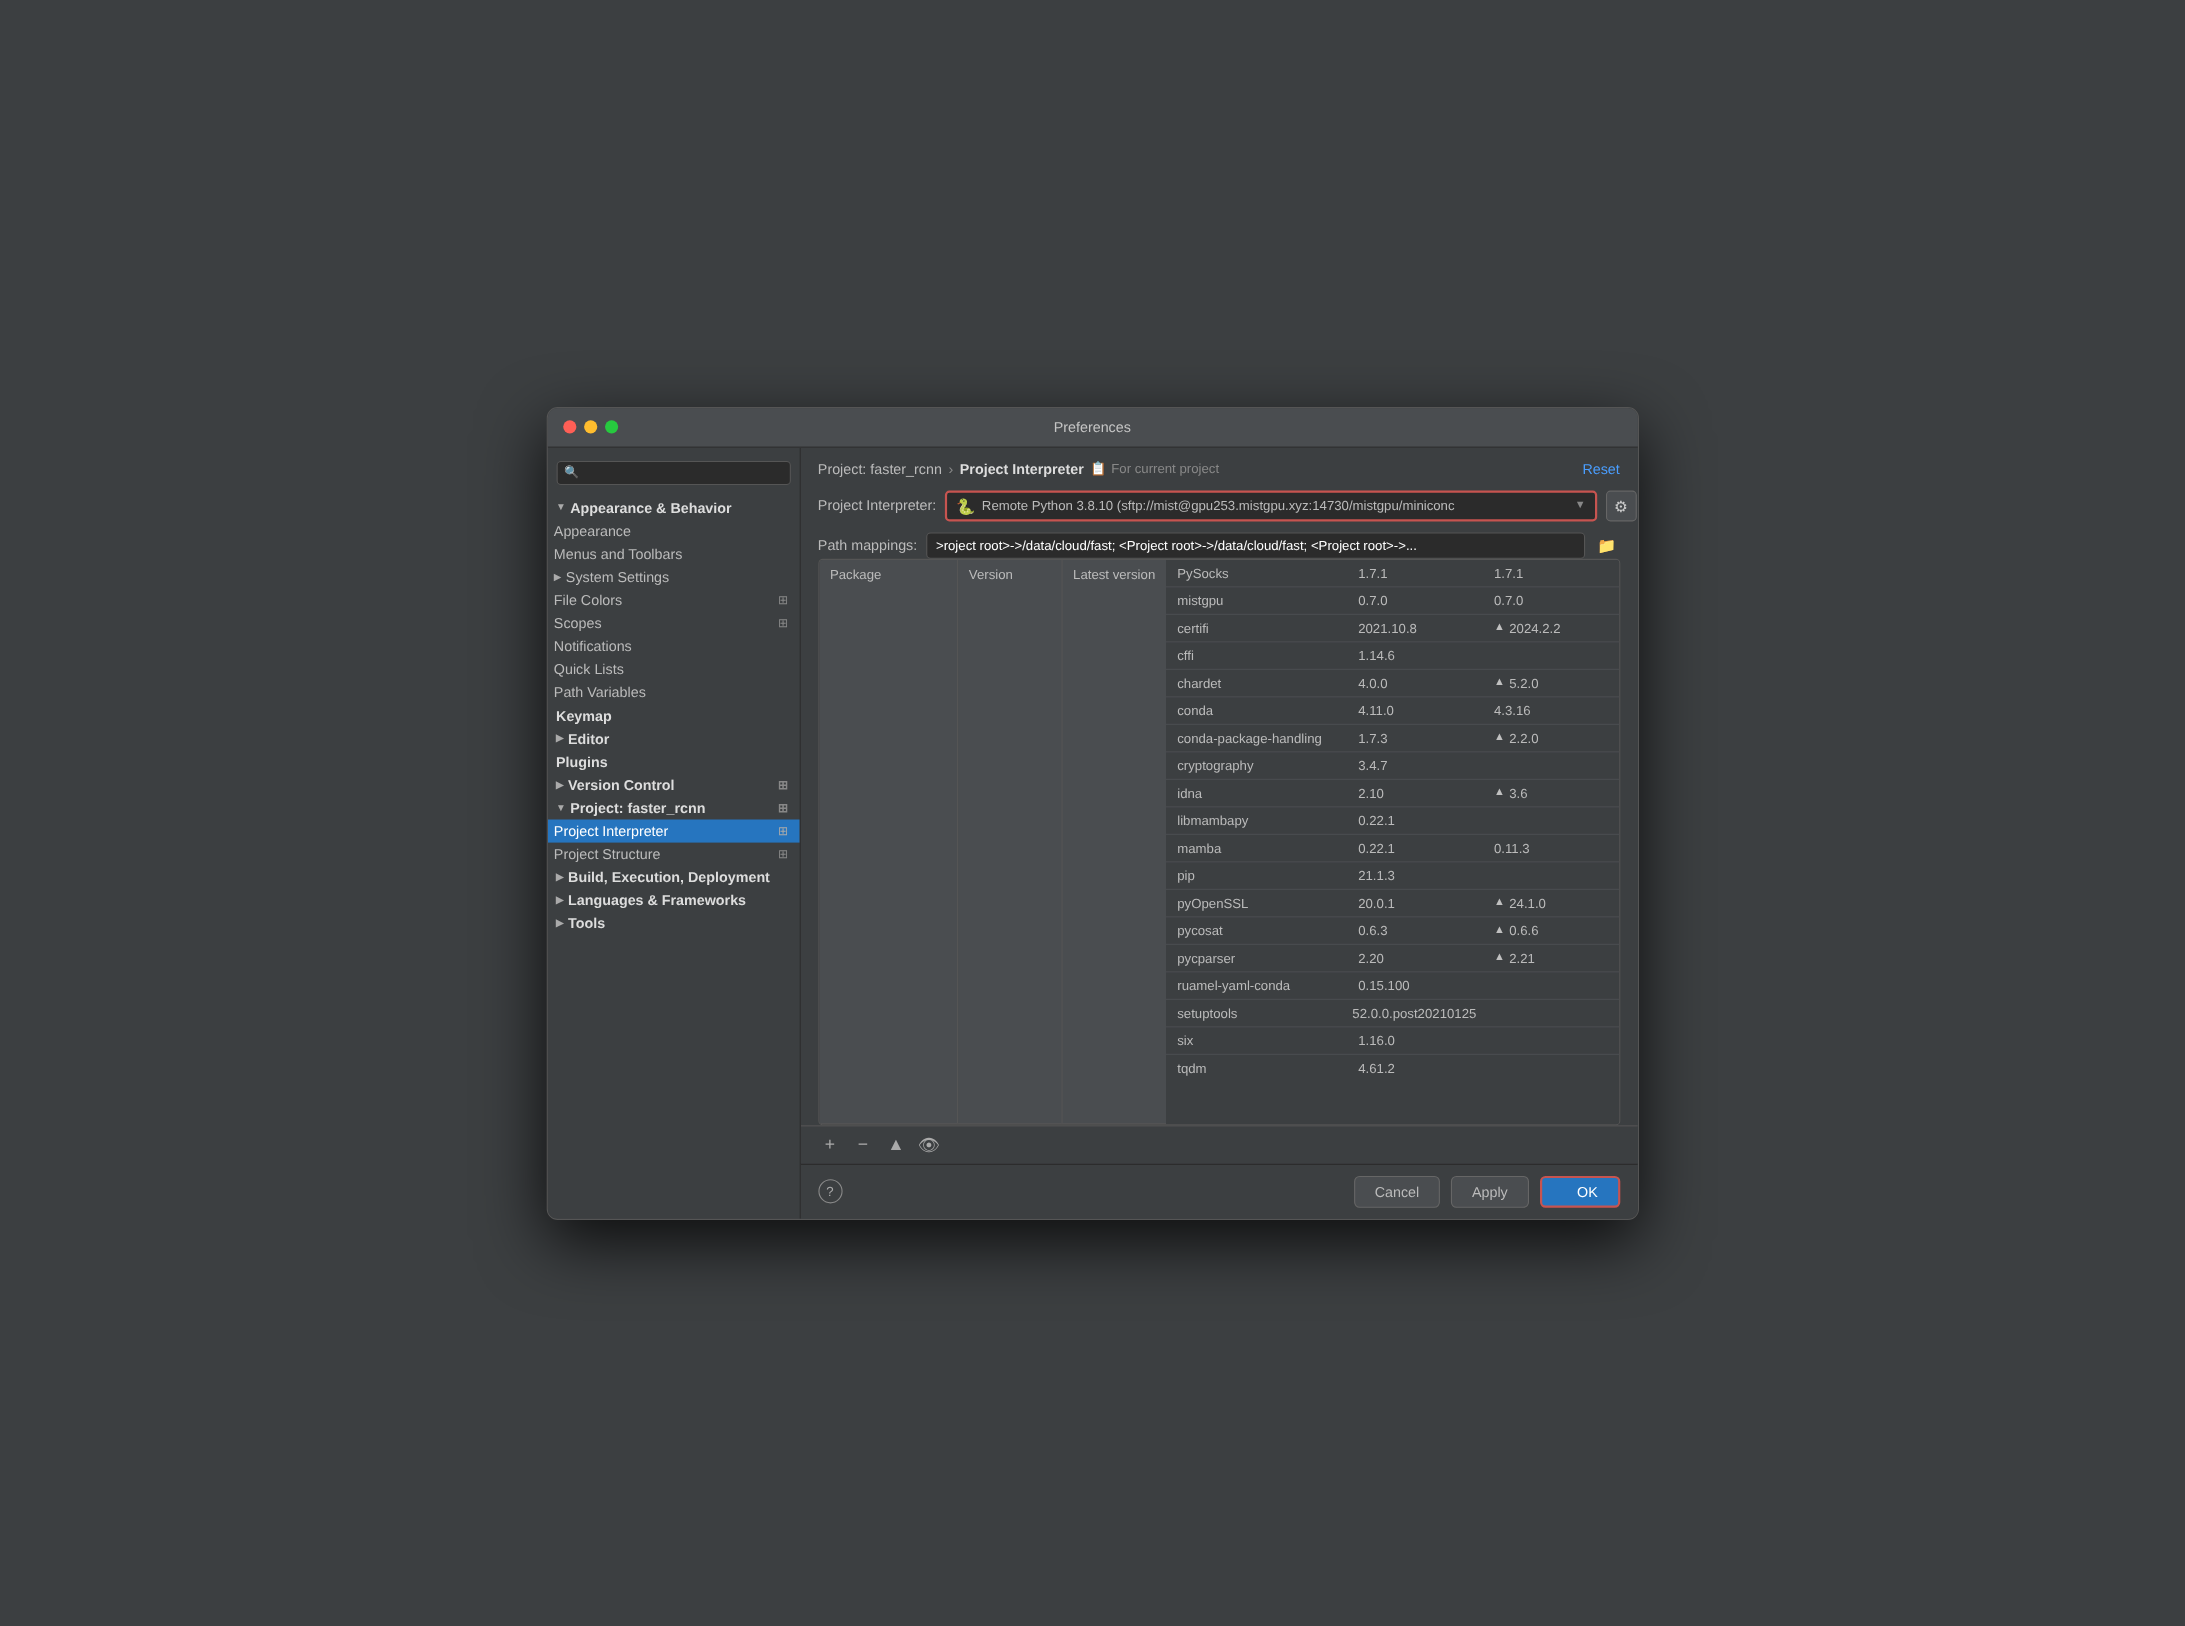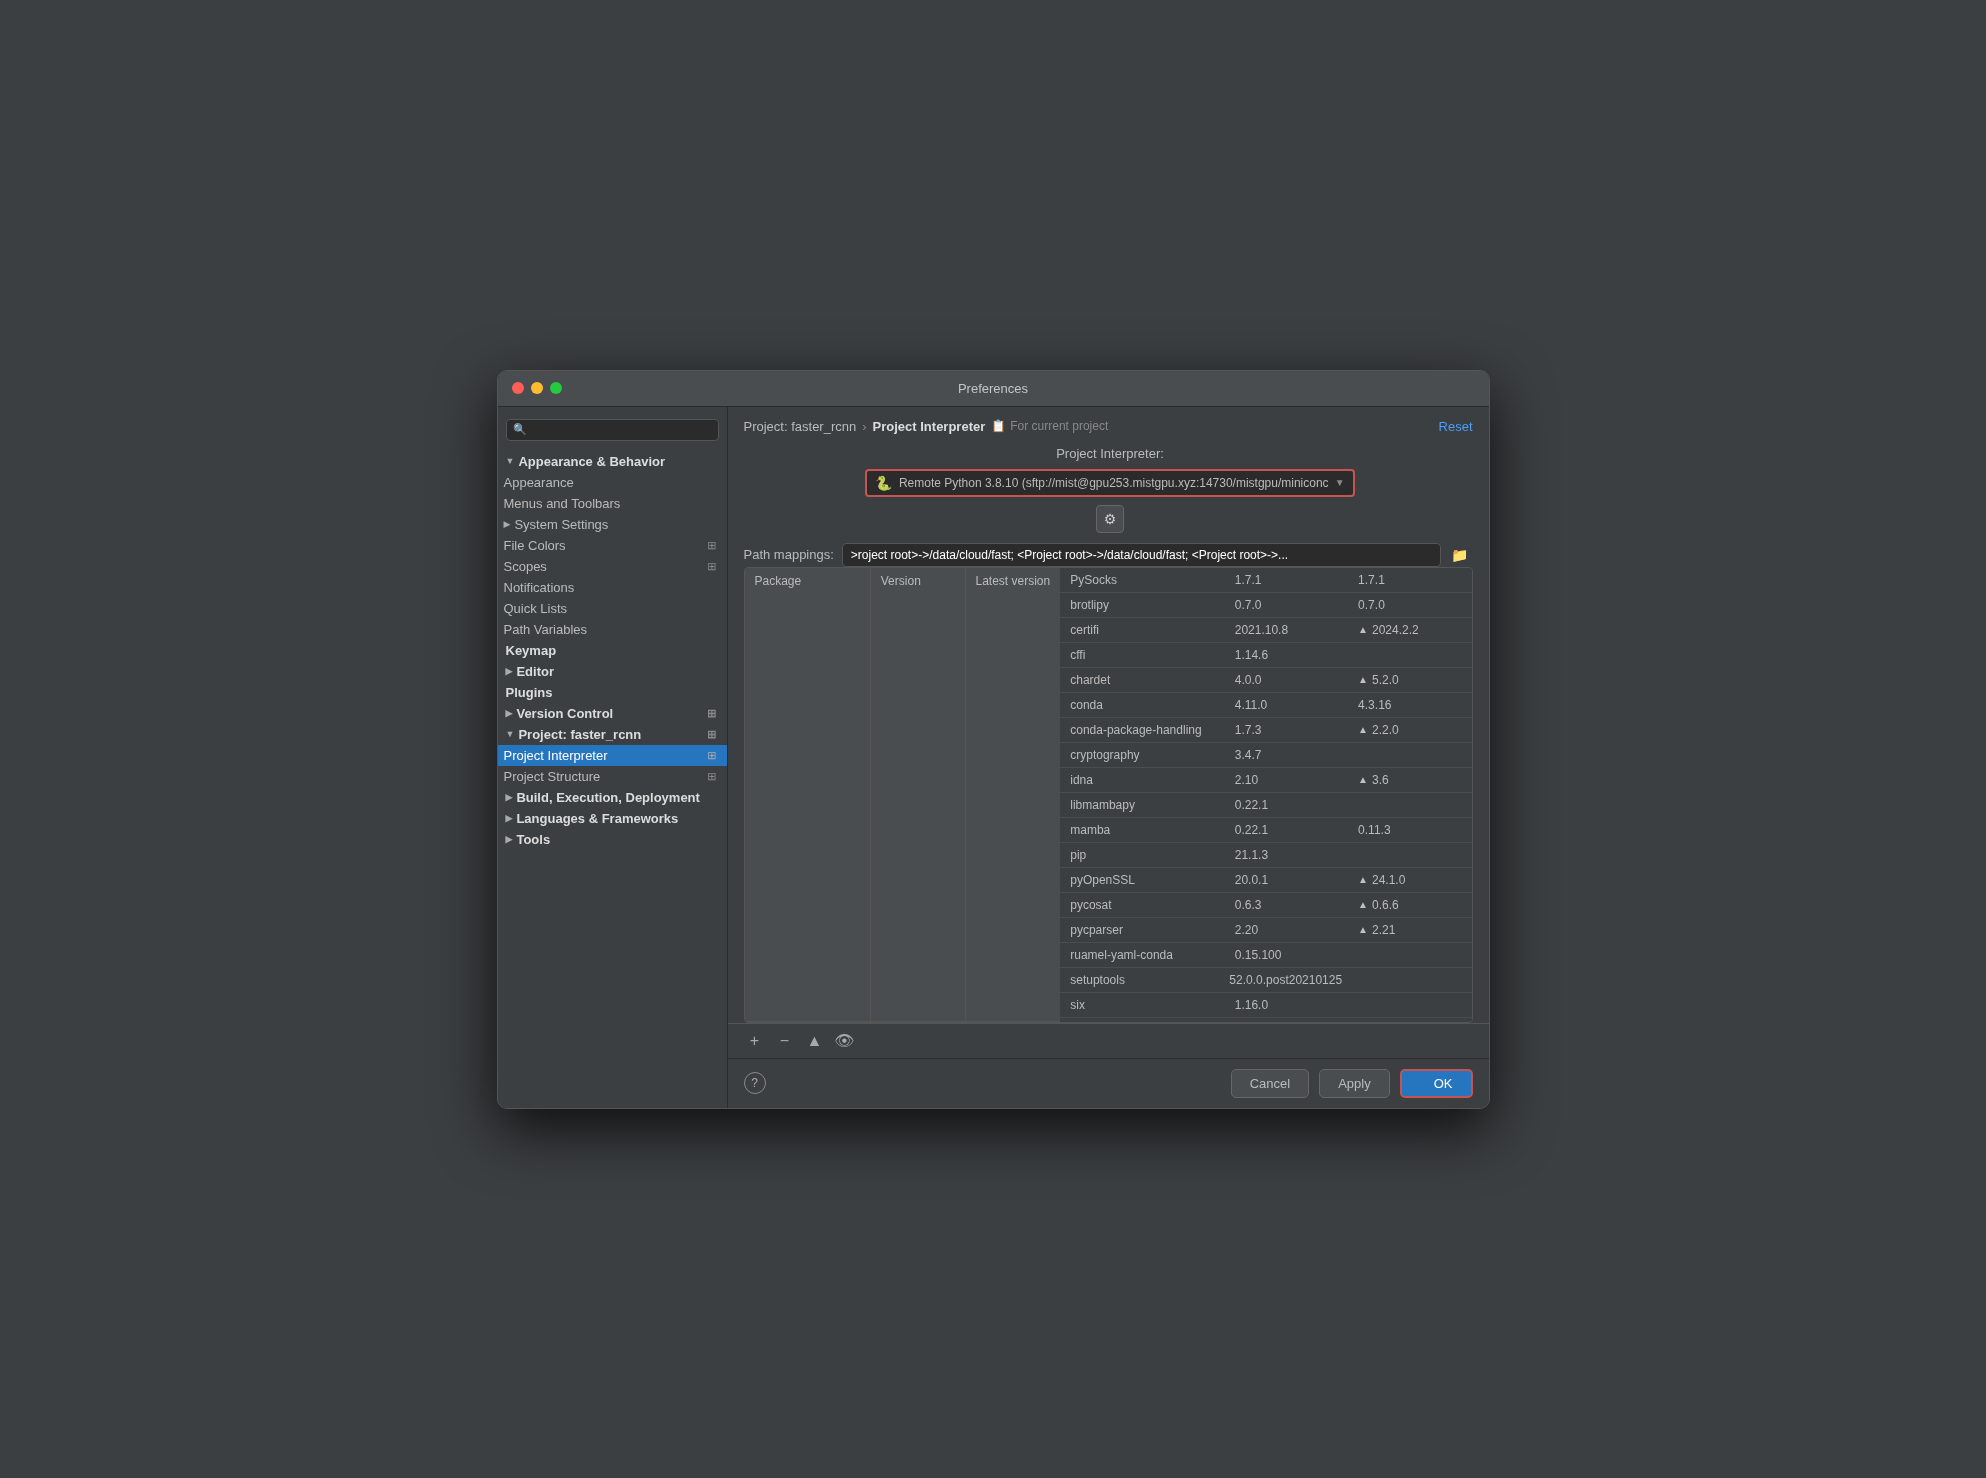--- a/index.html
+++ b/index.html
@@ -156,24 +156,23 @@
       color: #4a9eff;
       cursor: pointer;
       font-size: 13px;
       background: none;
       border: none;
       outline: none;
     }
     .interpreter-row {
       display: flex;
       align-items: center;
-      padding: 4px 12px 6px 16px;
+      padding: 4px 1px 6px 16px;
       gap: 8px;
       flex-shrink: 0;
-      flex-direction: column;
     }
     .interpreter-label {
       color: #bbbbbb;
       font-size: 13px;
       flex-shrink: 0;
     }
     .interpreter-dropdown {
       flex: 1;
       background: #2b2b2b;
       border: 2px solid #c75450;
@@ -507,21 +506,21 @@
           <div class="col">Version</div>
           <div class="col">Latest version</div>
         </div>
         <div class="table-body" id="table-body">
         <div class="table-row">
               <div class="cell">PySocks</div>
               <div class="cell">1.7.1</div>
               <div class="cell">1.7.1</div>
             </div>
             <div class="table-row">
-              <div class="cell">brotlipy</div>
+              <div class="cell">mistgpu</div>
               <div class="cell">0.7.0</div>
               <div class="cell">0.7.0</div>
             </div>
             <div class="table-row">
               <div class="cell">certifi</div>
               <div class="cell">2021.10.8</div>
               <div class="cell">
                 <span class="upgrade-badge"><span class="upgrade-arrow">▲</span> 2024.2.2</span>
               </div>
             </div>

